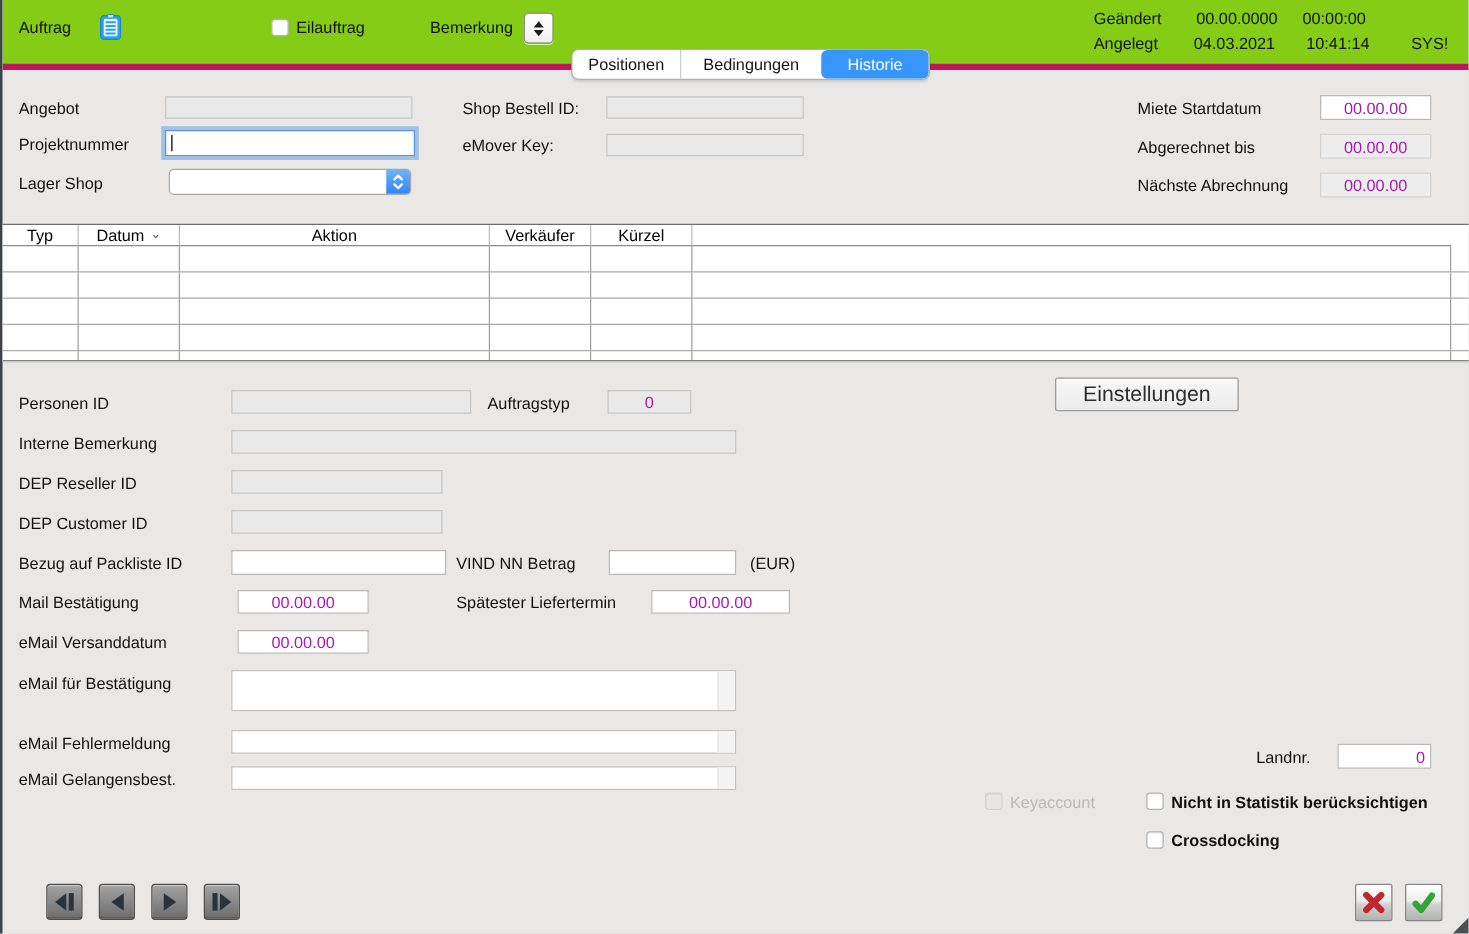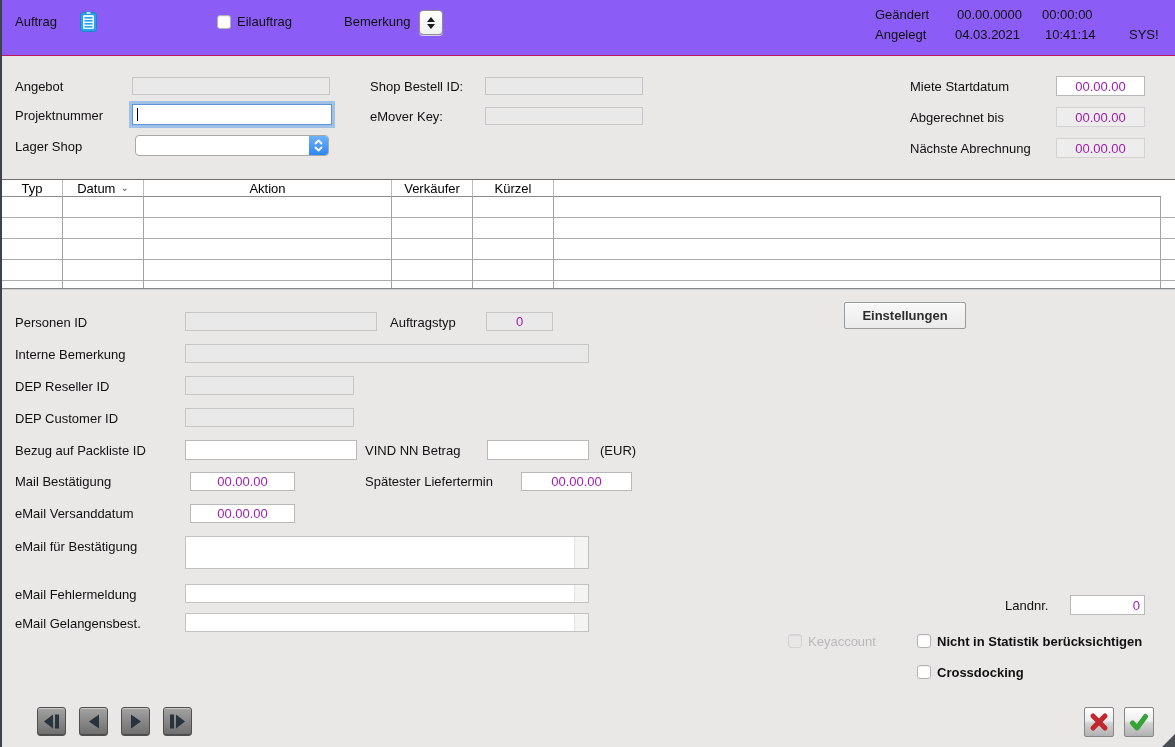--- a/index.html
+++ b/index.html
@@ -10,22 +10,22 @@
   .lbl.dim{color:#b9b9b9;}
   .inp{position:absolute;box-sizing:border-box;border:1px solid #b9b9b9;background:#fff;
        font-family:inherit;font-size:13px;color:#a21caf;padding:0 4px;outline:none;}
   .inp.gray{background:#e9e9e9;border-color:#c6c6c6;}
   .inp.lightgray{background:#ededed;border-color:#d2d2d2;}
   .inp.ctr{text-align:center;}
   .inp.rt{text-align:right;}
   .inp.focused{border:1px solid #5d95d8;box-shadow:0 0 0 3px rgba(120,170,230,.65);}
   .caret{position:absolute;width:1px;height:13px;background:#000;}
   
-  #topbar{position:absolute;left:0;top:0;width:100%;height:56px;background:#8b5cf6;
-          border-bottom:1px solid #be185d;box-sizing:border-box;}
+  #topbar{position:absolute;left:0;top:0;width:100%;height:56px;background:#84cc16;
+          border-bottom:5px solid #be185d;box-sizing:border-box;}
   .chk{position:absolute;width:14px;height:14px;background:#fff;border:1px solid #b3b3b3;
        border-radius:3px;box-sizing:border-box;box-shadow:inset 0 1px 1px rgba(0,0,0,.06);}
   .chk.disabled{background:#e7e7e7;border-color:#d2d2d2;}
   .stepper{position:absolute;left:417px;top:10px;width:22px;height:23px;background:linear-gradient(#fff,#f0f0f0);
            border:1px solid #8f8f8f;border-radius:4px;display:flex;flex-direction:column;align-items:center;
            justify-content:center;gap:2px;box-shadow:0 1px 0 rgba(255,255,255,.7);}
   .tri-up{width:0;height:0;border-left:4px solid transparent;border-right:4px solid transparent;border-bottom:5px solid #1c1c1c;}
   .tri-dn{width:0;height:0;border-left:4px solid transparent;border-right:4px solid transparent;border-top:5px solid #1c1c1c;}
   
   #tabs{position:absolute;left:455px;top:39px;height:23px;display:flex;background:#fff;
@@ -44,23 +44,23 @@
   .tbody .tcell{border-bottom:1px solid #ababab;}
   .trow .tcell:last-child{border-right:none;}
   .trow.partial .tcell{height:7px;border-bottom:none;}
   .sortmark{font-size:10px;color:#555;transform:translateY(-1px);}
   
   #lager-popup{position:absolute;left:133px;top:135px;width:194px;height:21px;background:#fff;
         border:1px solid #a9a9a9;border-radius:4px;box-sizing:border-box;}
   #lager-popup .cap{position:absolute;right:0;top:0;width:19px;height:19px;border-radius:0 3px 3px 0;
         background:linear-gradient(#6db2fd,#2f86f4);display:flex;align-items:center;justify-content:center;}
   
-  .pushbtn{position:absolute;width:122px;height:27px;box-sizing:border-box;border:1px solid #9b9b9b;
+  .pushbtn{position:absolute;width:147px;height:27px;box-sizing:border-box;border:1px solid #9b9b9b;
         border-radius:2px;background:linear-gradient(#f8f8f8,#ebebeb);font-family:inherit;
-        font-size:13px;font-weight:bold;color:#2d2d2d;box-shadow:inset 0 1px 0 #fff;}
+        font-size:17px;font-weight:normal;color:#2d2d2d;box-shadow:inset 0 1px 0 #fff;}
   
   .gfield{position:absolute;box-sizing:border-box;background:#fff;border:1px solid #c2c2c2;}
   .gfield .gutter{position:absolute;right:0;top:0;bottom:0;width:13px;background:#f4f4f4;border-left:1px solid #e4e4e4;}
   
   .navbtn{position:absolute;width:29px;height:29px;box-sizing:border-box;border:1px solid #4f4f4f;border-radius:3px;
         background:linear-gradient(#a3a3a3,#6d6d6d);box-shadow:inset 0 1px 0 rgba(255,255,255,.4),inset 0 -1px 0 rgba(0,0,0,.3);
         display:flex;align-items:center;justify-content:center;padding:0;}
   .silverbtn{position:absolute;width:30px;height:30px;box-sizing:border-box;border:1px solid #868686;border-radius:2px;
         background:linear-gradient(180deg,#ffffff 0%,#ededed 45%,#d2d2d2 55%,#b2b2b2 100%);
         display:flex;align-items:center;justify-content:center;padding:0;}
@@ -93,20 +93,25 @@
 
     <span class="lbl" style="left:873px;top:7px;">Geändert</span>
     <span class="lbl" style="left:955px;top:7px;">00.00.0000</span>
     <span class="lbl" style="left:1040px;top:7px;">00:00:00</span>
     <span class="lbl" style="left:873px;top:27px;">Angelegt</span>
     <span class="lbl" style="left:953px;top:27px;">04.03.2021</span>
     <span class="lbl" style="left:1043px;top:27px;">10:41:14</span>
     <span class="lbl" style="left:1127px;top:27px;">SYS!</span>
   </div>
 
+  <div id="tabs">
+    <span class="seg divider" style="width:86px;">Positionen</span>
+    <span class="seg" style="width:112px;">Bedingungen</span>
+    <span class="seg active" style="width:86px;">Historie</span>
+  </div>
 
   <span class="lbl" style="left:13px;top:79px;">Angebot</span>
   <input class="inp gray" style="left: 130px; top: 77px; width: 198px; height: 18px;" readonly="" value="">
 
   <span class="lbl" style="left:13px;top:108px;">Projektnummer</span>
   <input class="inp focused" style="left: 130px; top: 104px; width: 200px; height: 21px;" readonly="" value="">
   <span class="caret" style="left:135px;top:108px;"></span>
 
   <span class="lbl" style="left:13px;top:139px;">Lager Shop</span>
   <div id="lager-popup">

